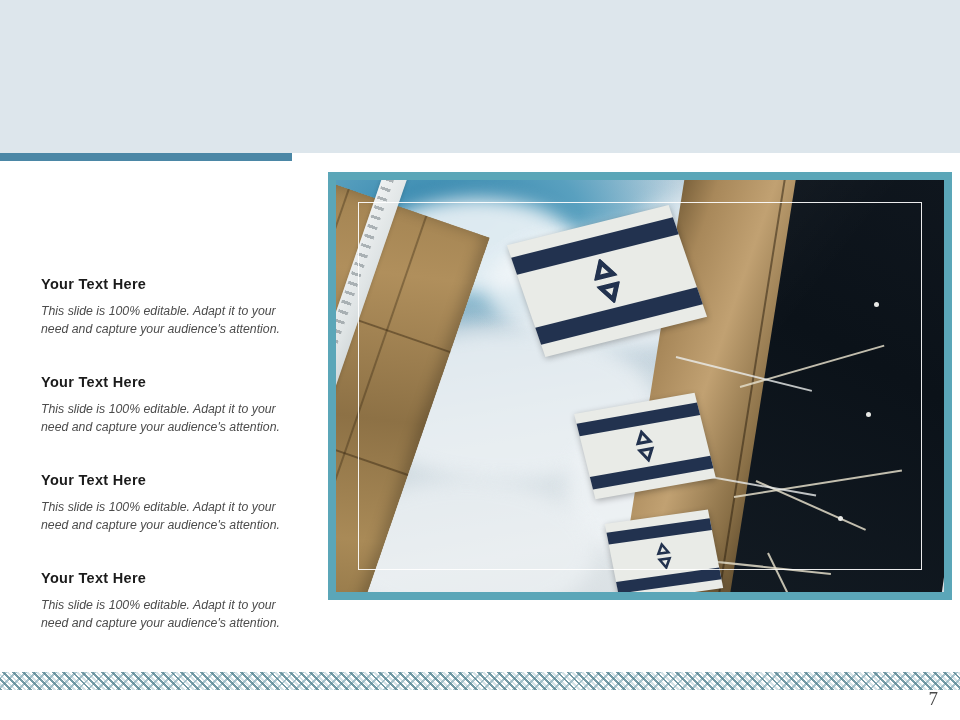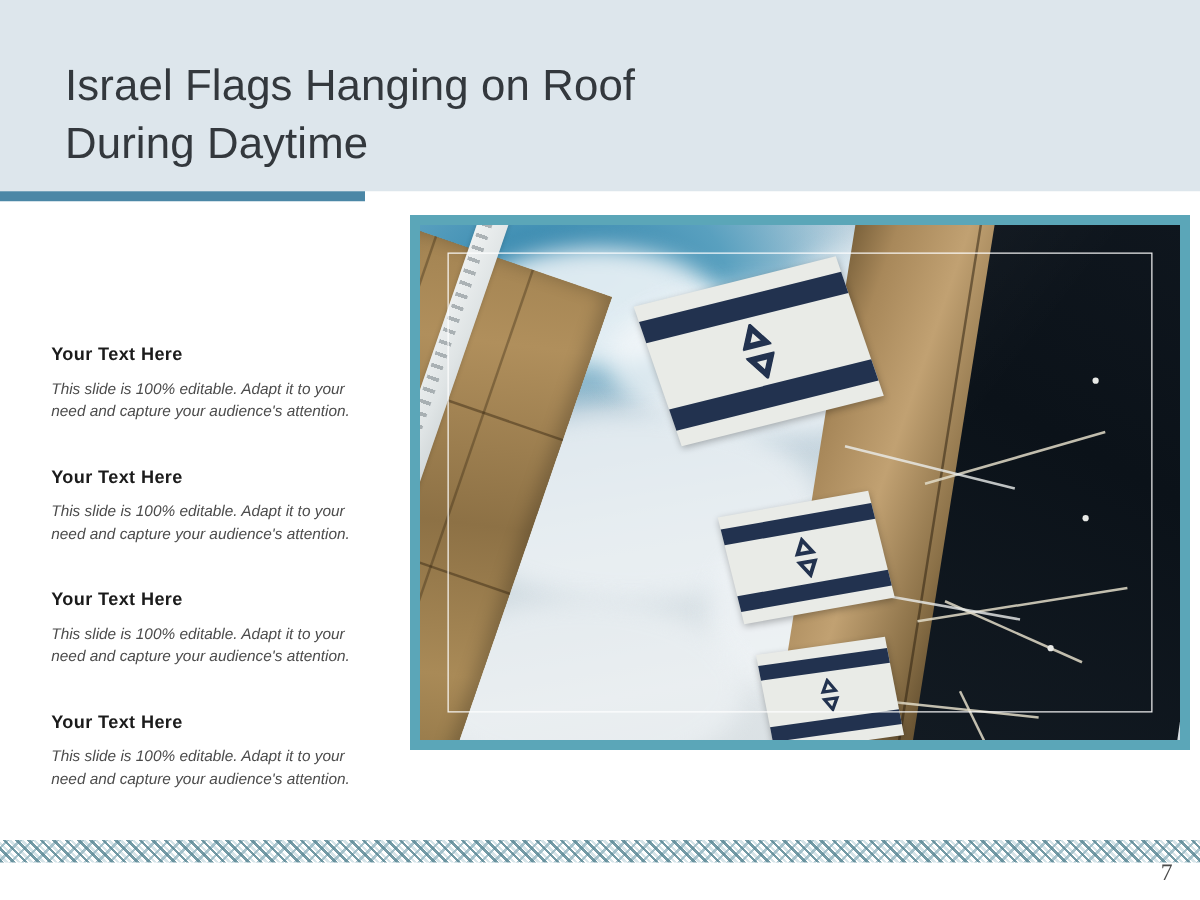--- a/index.html
+++ b/index.html
@@ -342,22 +342,20 @@
     color: #4a4a4a;
   }
 </style>
 </head>
 <body>
 
 <div class="slide">
 
   <div class="header-band"></div>
   <div class="header-accent-bar"></div>
-  <div class="title">Israel Flags Hanging on Roof
-During Daytime</div>
 
   <div class="text-column">
 
     <div class="text-block">
       <div class="tb-heading">Your Text Here</div>
       <div class="tb-body">This slide is 100% editable. Adapt it to your need and capture your audience's attention.</div>
     </div>
 
     <div class="text-block">
       <div class="tb-heading">Your Text Here</div>

